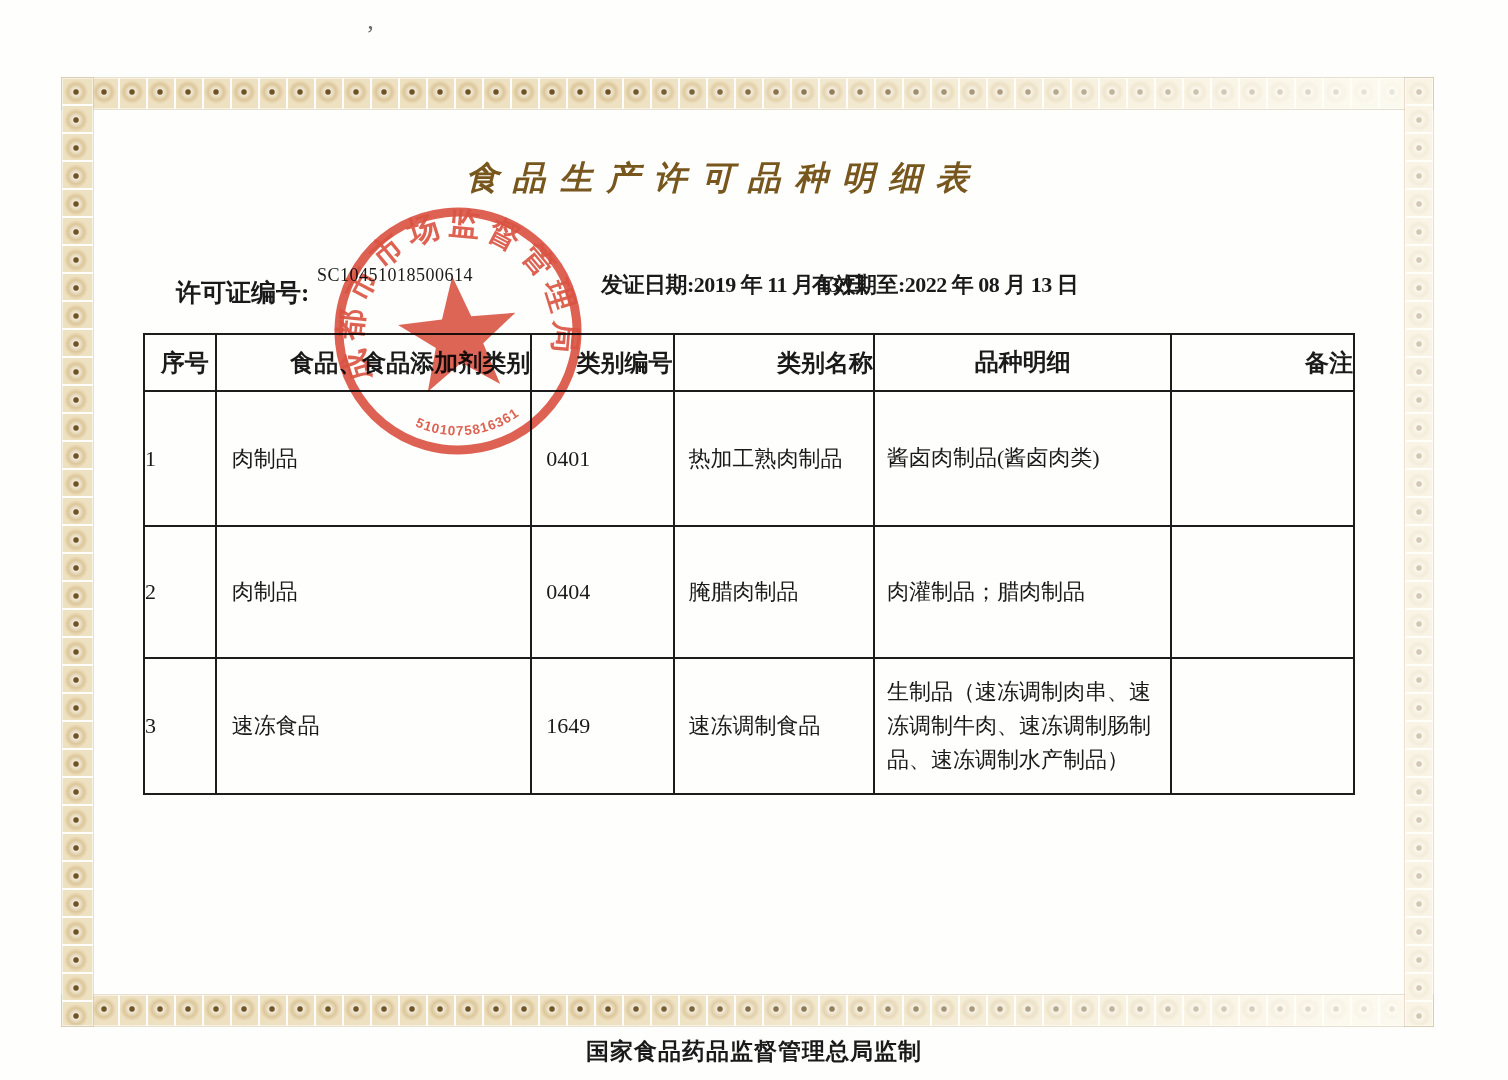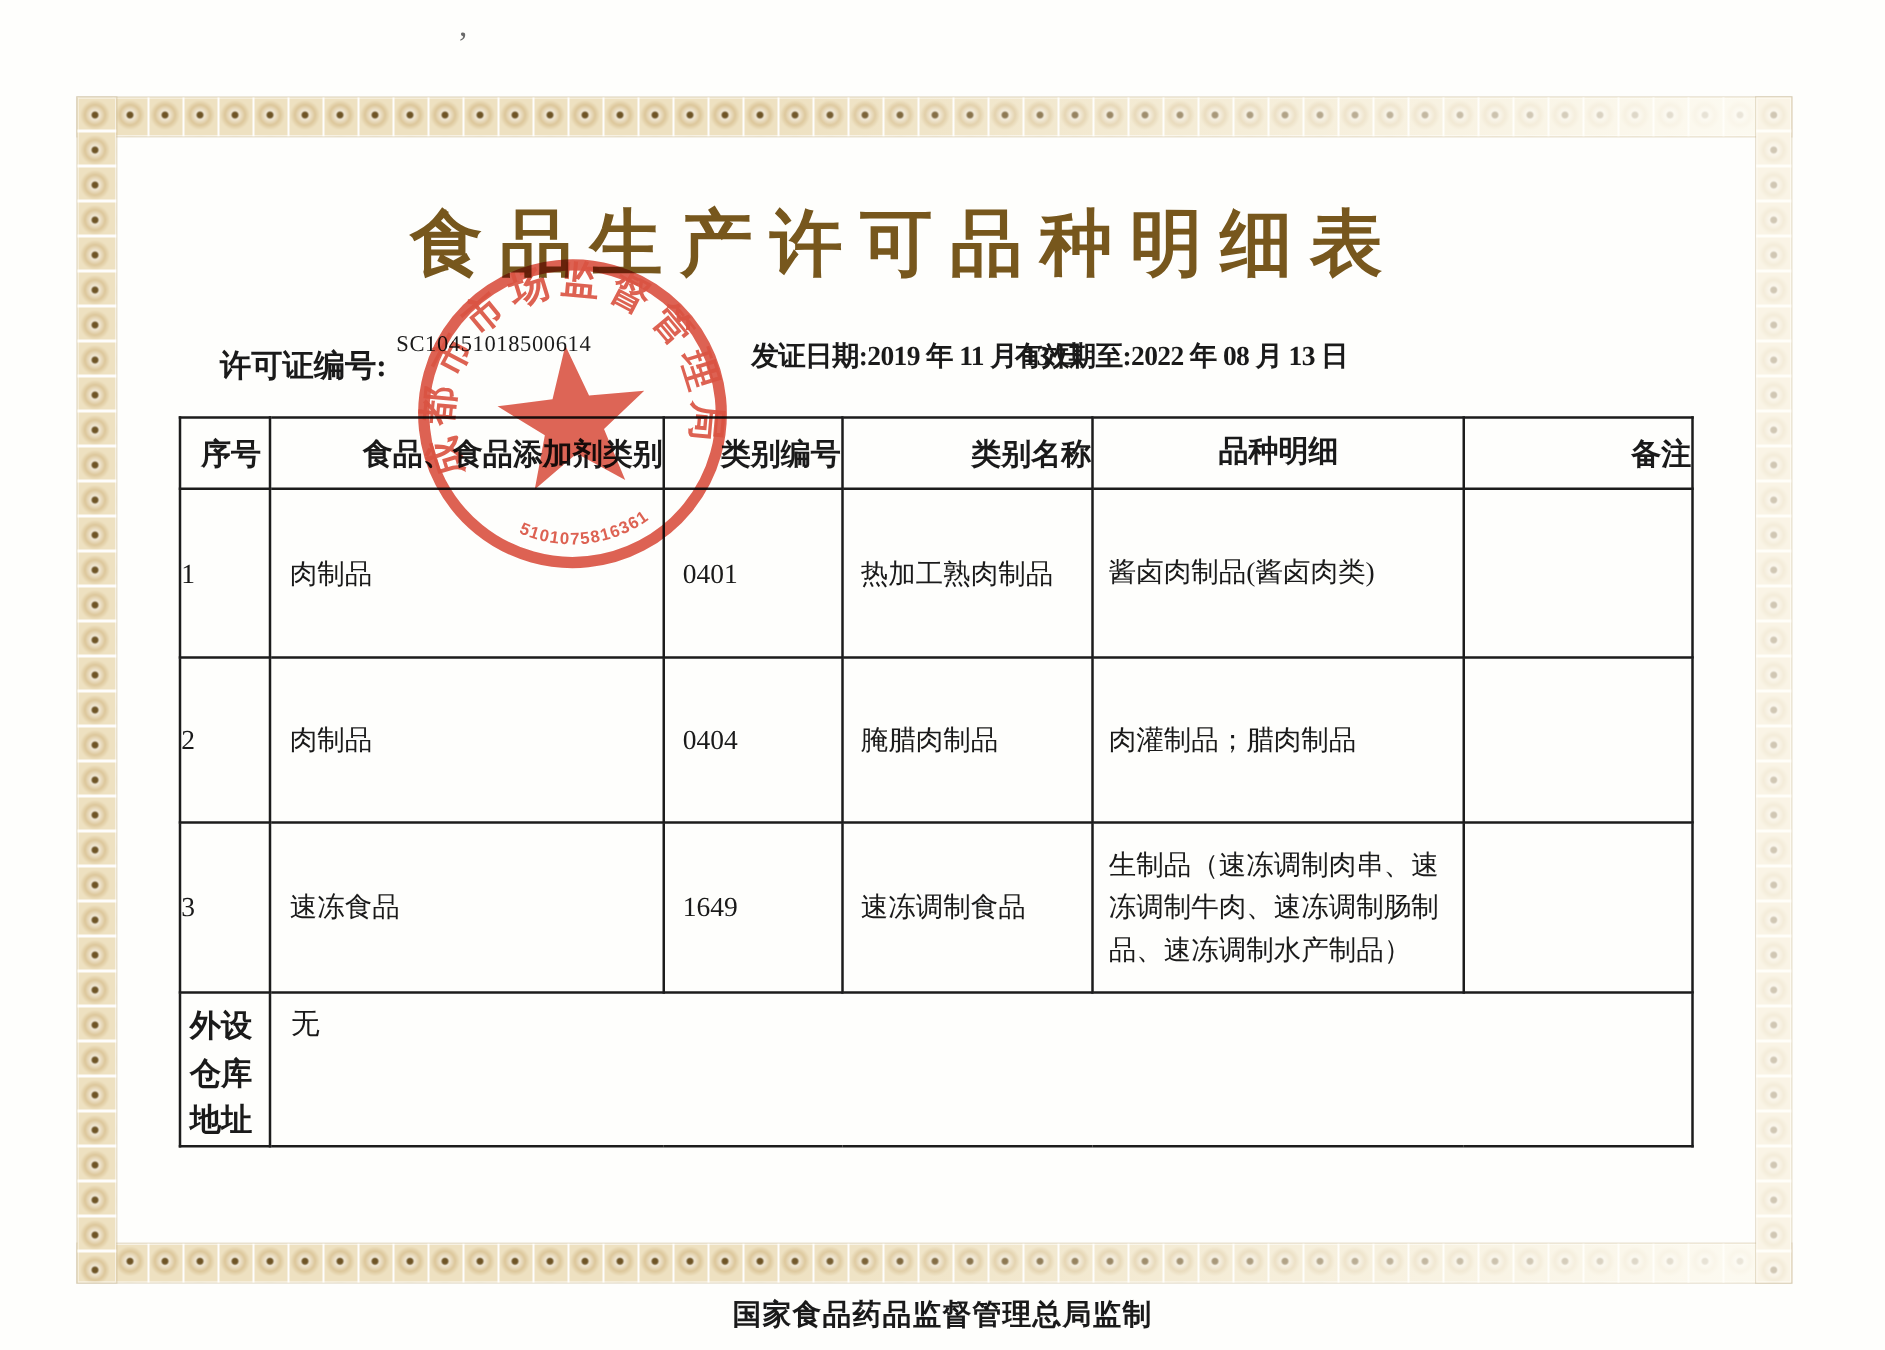--- a/index.html
+++ b/index.html
@@ -38,21 +38,21 @@
   }
   .band-top    { left:62px;  top:78px;  width:1371px; height:31px; }
   .band-bottom { left:62px;  top:995px; width:1371px; height:31px; }
   .band-left   { left:62px;  top:78px;  width:31px;  height:948px; }
   .band-right  { left:1405px;top:78px;  width:28px;  height:948px; }
 
   
   .artifact { position:absolute; left:366px; top:20px; font-size:26px; color:#6a6a6a; }
   .doc-title {
     position:absolute; left:0; right:60px; top:156px; text-align:center;
-    font-size:58px; font-weight:bold; letter-spacing:14px; color:#77571d;
+    font-size:33px; font-weight:bold; letter-spacing:14px; color:#77571d;font-style:italic;
   }
   .lic-label { position:absolute; left:176px; top:276px; font-size:25px; font-weight:bold; }
   .lic-number{ position:absolute; left:317px; top:265px; font-size:18px; letter-spacing:.5px; }
   .lic-issue { position:absolute; left:601px; top:270px; font-size:22px; font-weight:bold; letter-spacing:-.5px;}
   .lic-valid { position:absolute; left:812px; top:270px; font-size:22px; font-weight:bold; letter-spacing:-.5px;}
   .footer-note {
     position:absolute; left:0; right:0; top:1036px; text-align:center;
     font-size:23px; font-weight:bold; letter-spacing:1px;
   }
 
@@ -131,24 +131,20 @@
         <td class="c-remark"></td>
       </tr>
       <tr class="row-3">
         <td class="c-seq">3</td>
         <td class="c-cat">速冻食品</td>
         <td class="c-code">1649</td>
         <td class="c-name">速冻调制食品</td>
         <td class="c-detail">生制品（速冻调制肉串、速冻调制牛肉、速冻调制肠制品、速冻调制水产制品）</td>
         <td class="c-remark"></td>
       </tr>
-      <tr class="row-foot">
-        <td class="c-seq foot-label">外设仓库地址</td>
-        <td class="foot-value" colspan="5">无</td>
-      </tr>
     </tbody>
       </table>
   </div>
 
   <div class="seal">
     <svg viewBox="0 0 258 258" xmlns="http://www.w3.org/2000/svg">
       <defs>
         <path id="arcTop" d="M 41 170 A 97 97 0 1 1 217 170" fill="none"></path>
         <path id="arcBottom" d="M 62 209 A 104 104 0 0 0 196 209" fill="none"></path>
       </defs>

